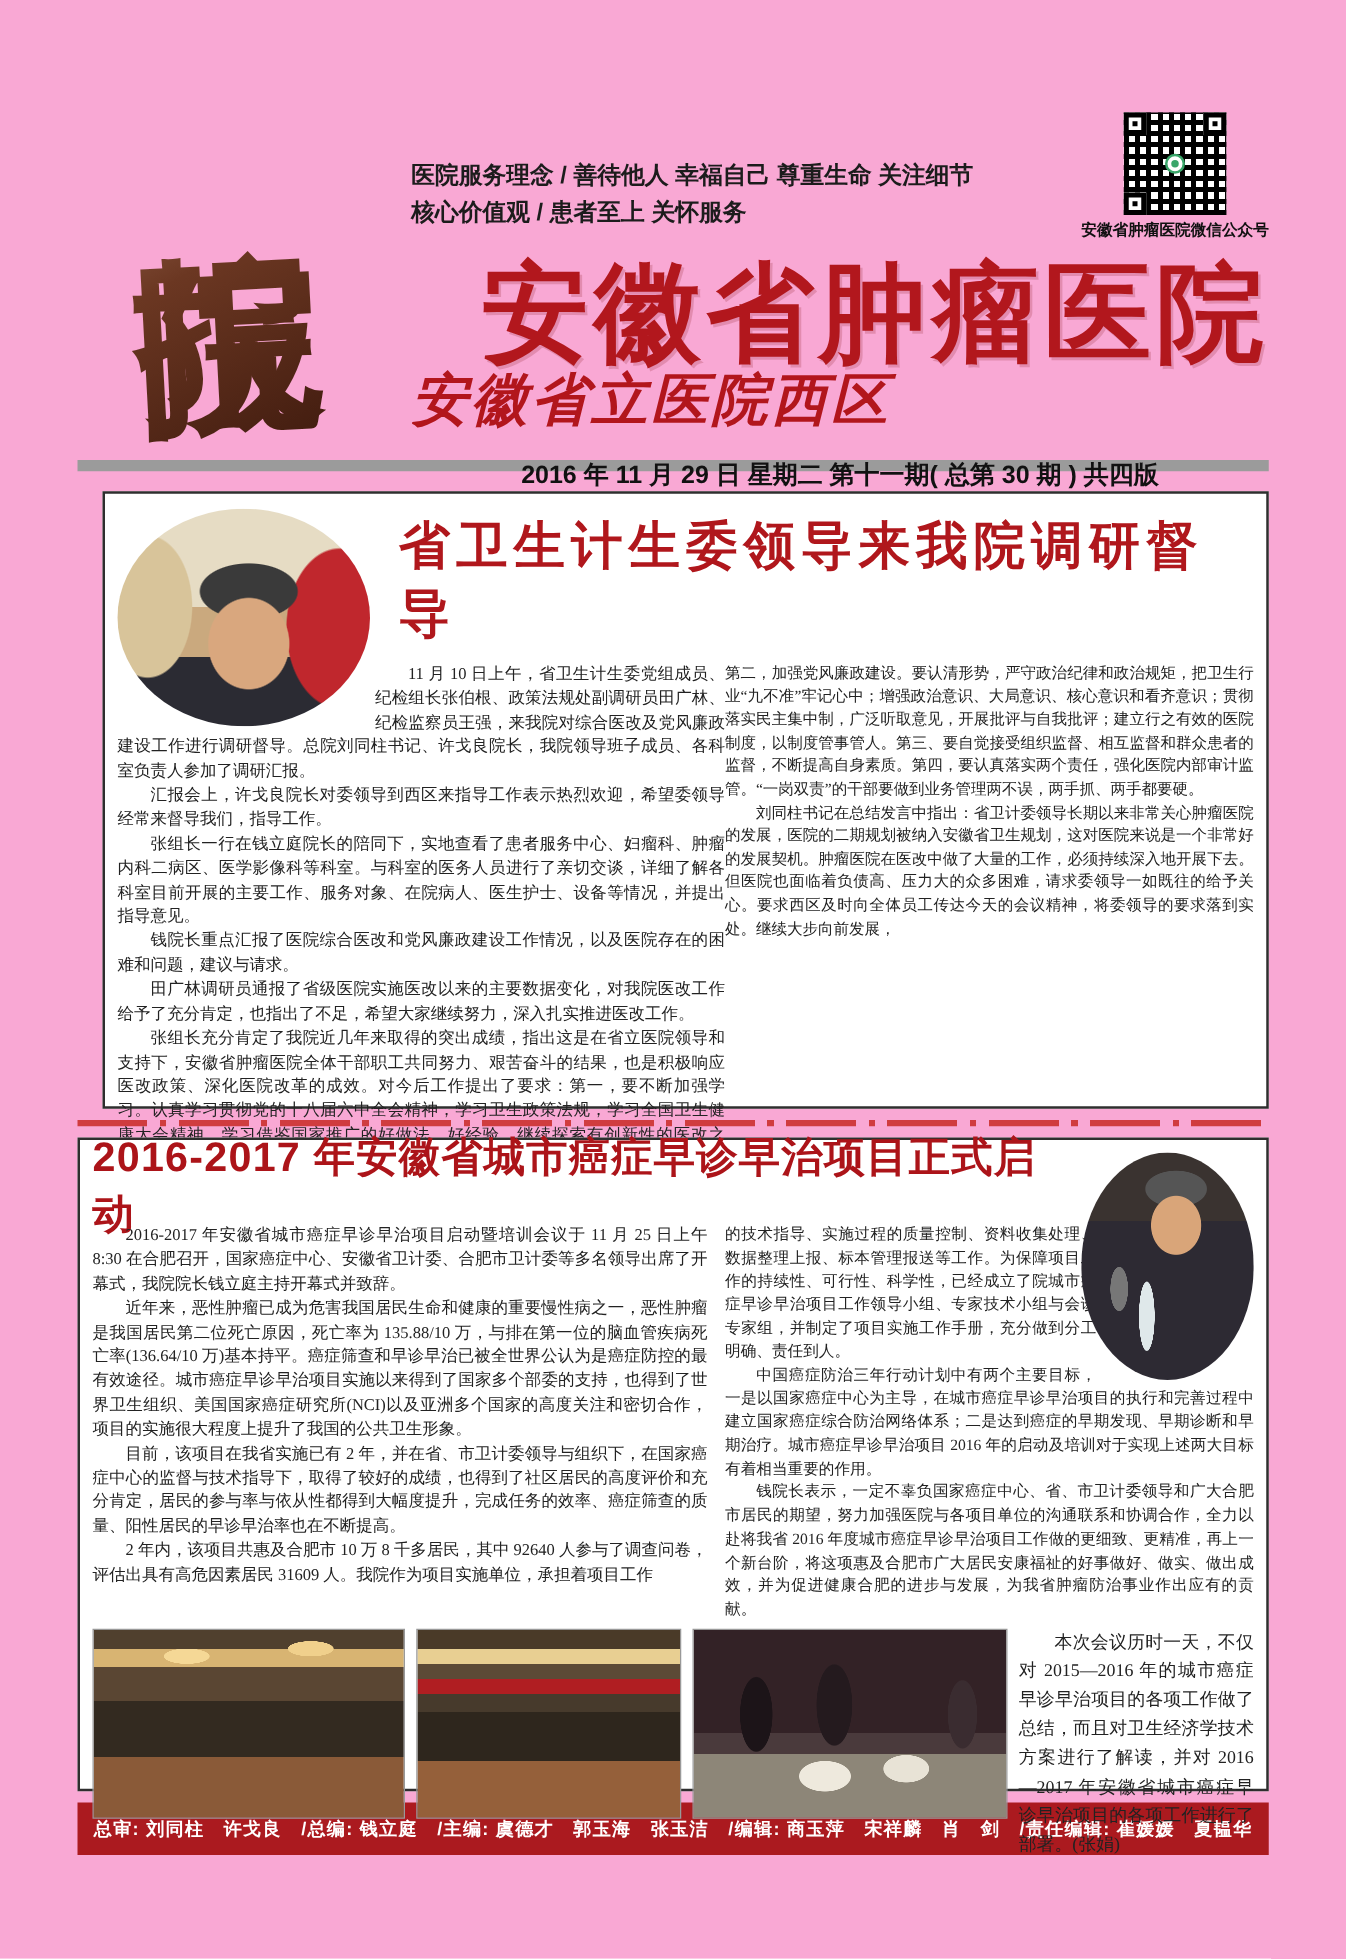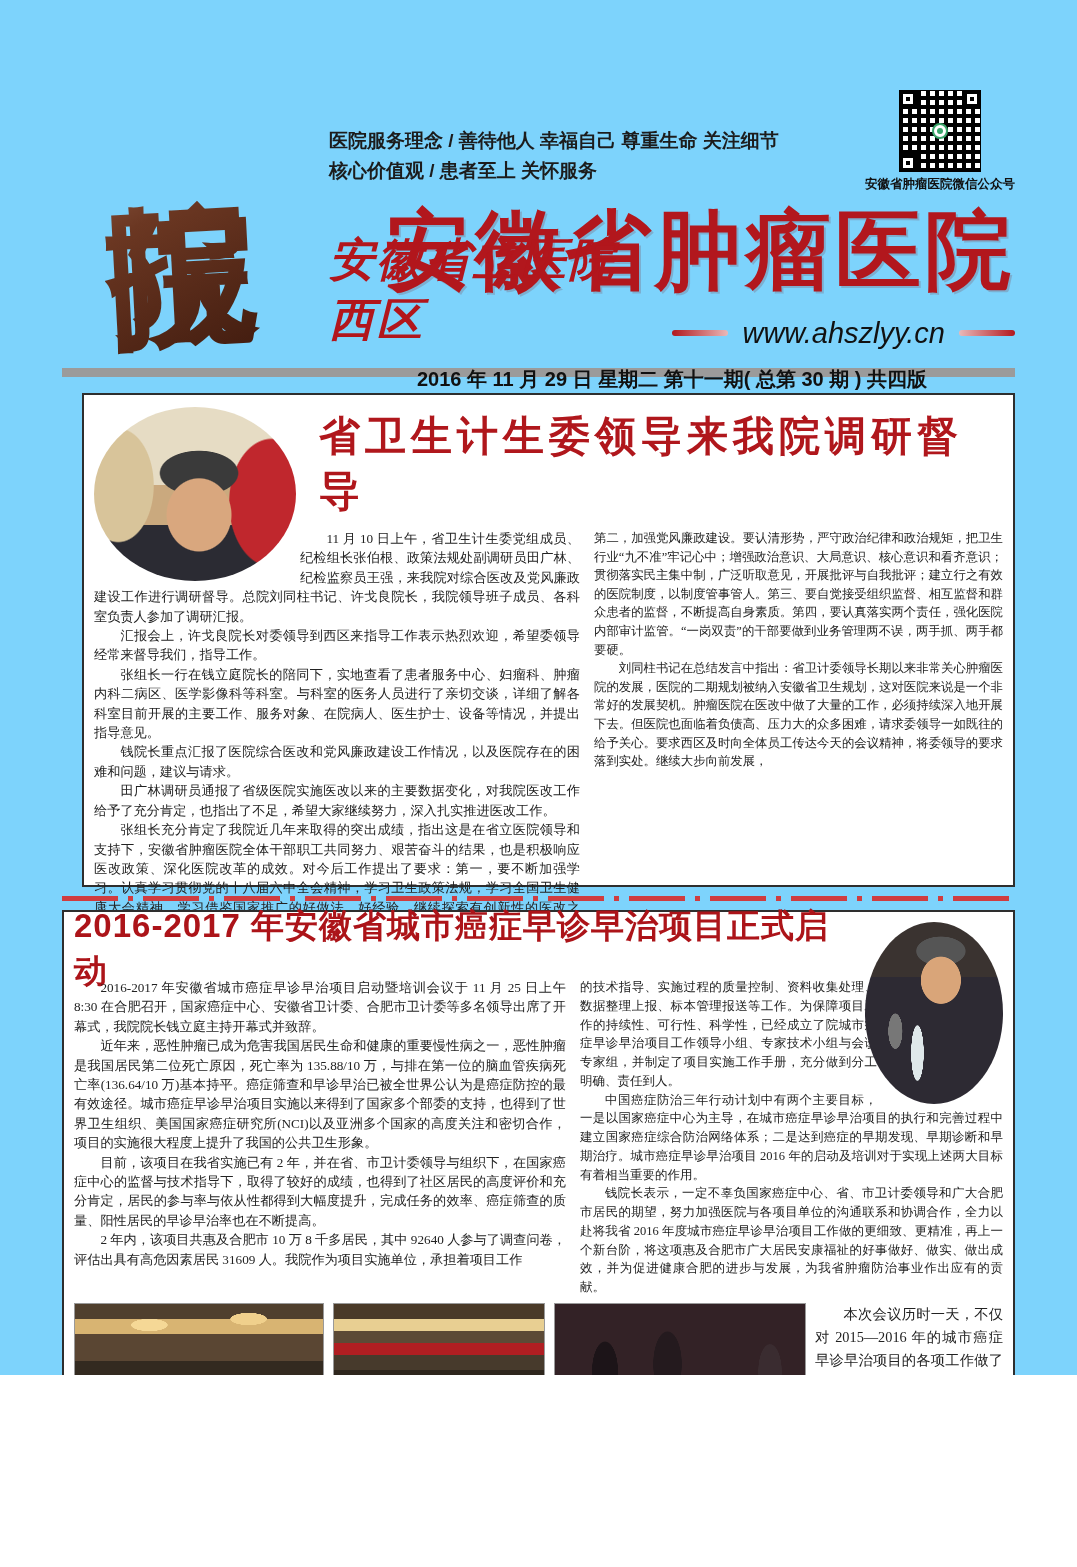--- a/index.html
+++ b/index.html
@@ -1,16 +1,16 @@
 <!DOCTYPE html>
 <html><head>
 <meta charset="utf-8">
 <style>
   html,body{margin:0;padding:0;background:#fff;}
-  .page{position:relative;width:1077px;height:1375px;background:#7dd3fc;overflow:hidden;
+  .page{position:relative;width:1077px;height:1567px;background:#f9a8d4;overflow:hidden;
         font-family:"Liberation Serif","DejaVu Serif",serif;color:#222;}
   .content{position:relative;margin:0 62px;width:953px;}
 
   
   .masthead{display:flex;padding-top:78px;height:288px;}
   .logo-col{width:235px;flex:0 0 235px;display:flex;justify-content:center;}
   .logo{writing-mode:vertical-rl;font-size:148px;line-height:1.05;font-weight:bold;
         transform:rotate(-3deg);letter-spacing:6px;
         background:linear-gradient(155deg,#a5745c 5%,#6b372293 35%,#5e2c1b 60%,#431d10 95%);
         background:linear-gradient(155deg,#a5745c 5%,#6b3722 45%,#431d10 95%);
@@ -52,21 +52,21 @@
   .a1{margin-top:16px;height:494px;padding:8px 10px;margin-left:20px;}
   .a1 .circle-photo{position:absolute;left:10px;top:12px;width:202px;height:174px;border-radius:50%;
       background:
         radial-gradient(55px 62px at 52% 62%,#d9a77e 0 58%,transparent 60%),
         radial-gradient(70px 40px at 52% 38%,#3a3a3a 0 55%,transparent 57%),
         radial-gradient(60px 90px at 88% 55%,#c0272d 0 70%,transparent 72%),
         radial-gradient(50px 80px at 12% 45%,#d8c49a 0 70%,transparent 72%),
         linear-gradient(180deg,#e6dcc4 0 45%,#caa97e 45% 68%,#2b2b33 68% 100%);}
   .a1-title{margin-left:225px;height:122px;display:flex;align-items:center;justify-content:center;
       font-size:41px;font-weight:bold;color:#b0171c;letter-spacing:5px;}
-  .a1-cols{display:flex;gap:14px;margin-top:4px;}
+  .a1-cols{display:flex;margin-top:4px;}
   .col-left1{flex:0 0 486px;font-size:13.2px;line-height:1.47;text-align:justify;}
   .col-left1 .wrap-spacer{float:left;width:206px;height:48px;}
   .col-left1 p,.col-right1 p{margin:0;text-indent:2em;}
   .col-right1{flex:1;font-size:12.4px;line-height:1.5;text-align:justify;}
   .col-right1 p.cont{text-indent:0;}
   .a1-photo-row{display:flex;gap:10px;margin-top:5px;}
   .a1-side-caption{flex:0 0 62px;font-size:14.5px;line-height:1.55;text-align:justify;}
   .photo{border:1px solid #999;}
   .photo-meeting{flex:0 0 180px;height:152px;background:
       radial-gradient(42px 26px at 52% 34%,#dfe4e8 0 60%,transparent 62%),
@@ -147,25 +147,20 @@
               <div class="fp bl"></div>
               <div class="logo-dot"></div>
             </div>
             <div class="qr-caption">安徽省肿瘤医院微信公众号</div>
           </div>
         </div>
         <div class="mast-rule"></div>
         <div class="main-title">安徽省肿瘤医院</div>
         <div class="subtitle-row">
           <span class="subtitle">安徽省立医院西区</span>
-          <span class="web-wrap">
-            <span class="red-dash"></span>
-            <span class="website">www.ahszlyy.cn</span>
-            <span class="red-dash rev"></span>
-          </span>
         </div>
         <div class="mast-rule"></div>
         <div class="date-line">2016 年 11 月 29 日  星期二   第十一期( 总第 30 期 )  共四版</div>
       </div>
     </div>
     <div class="gray-bar"></div>
 
     <div class="article a1">
       <div class="circle-photo"></div>
       <div class="a1-title">省卫生计生委领导来我院调研督导</div>

